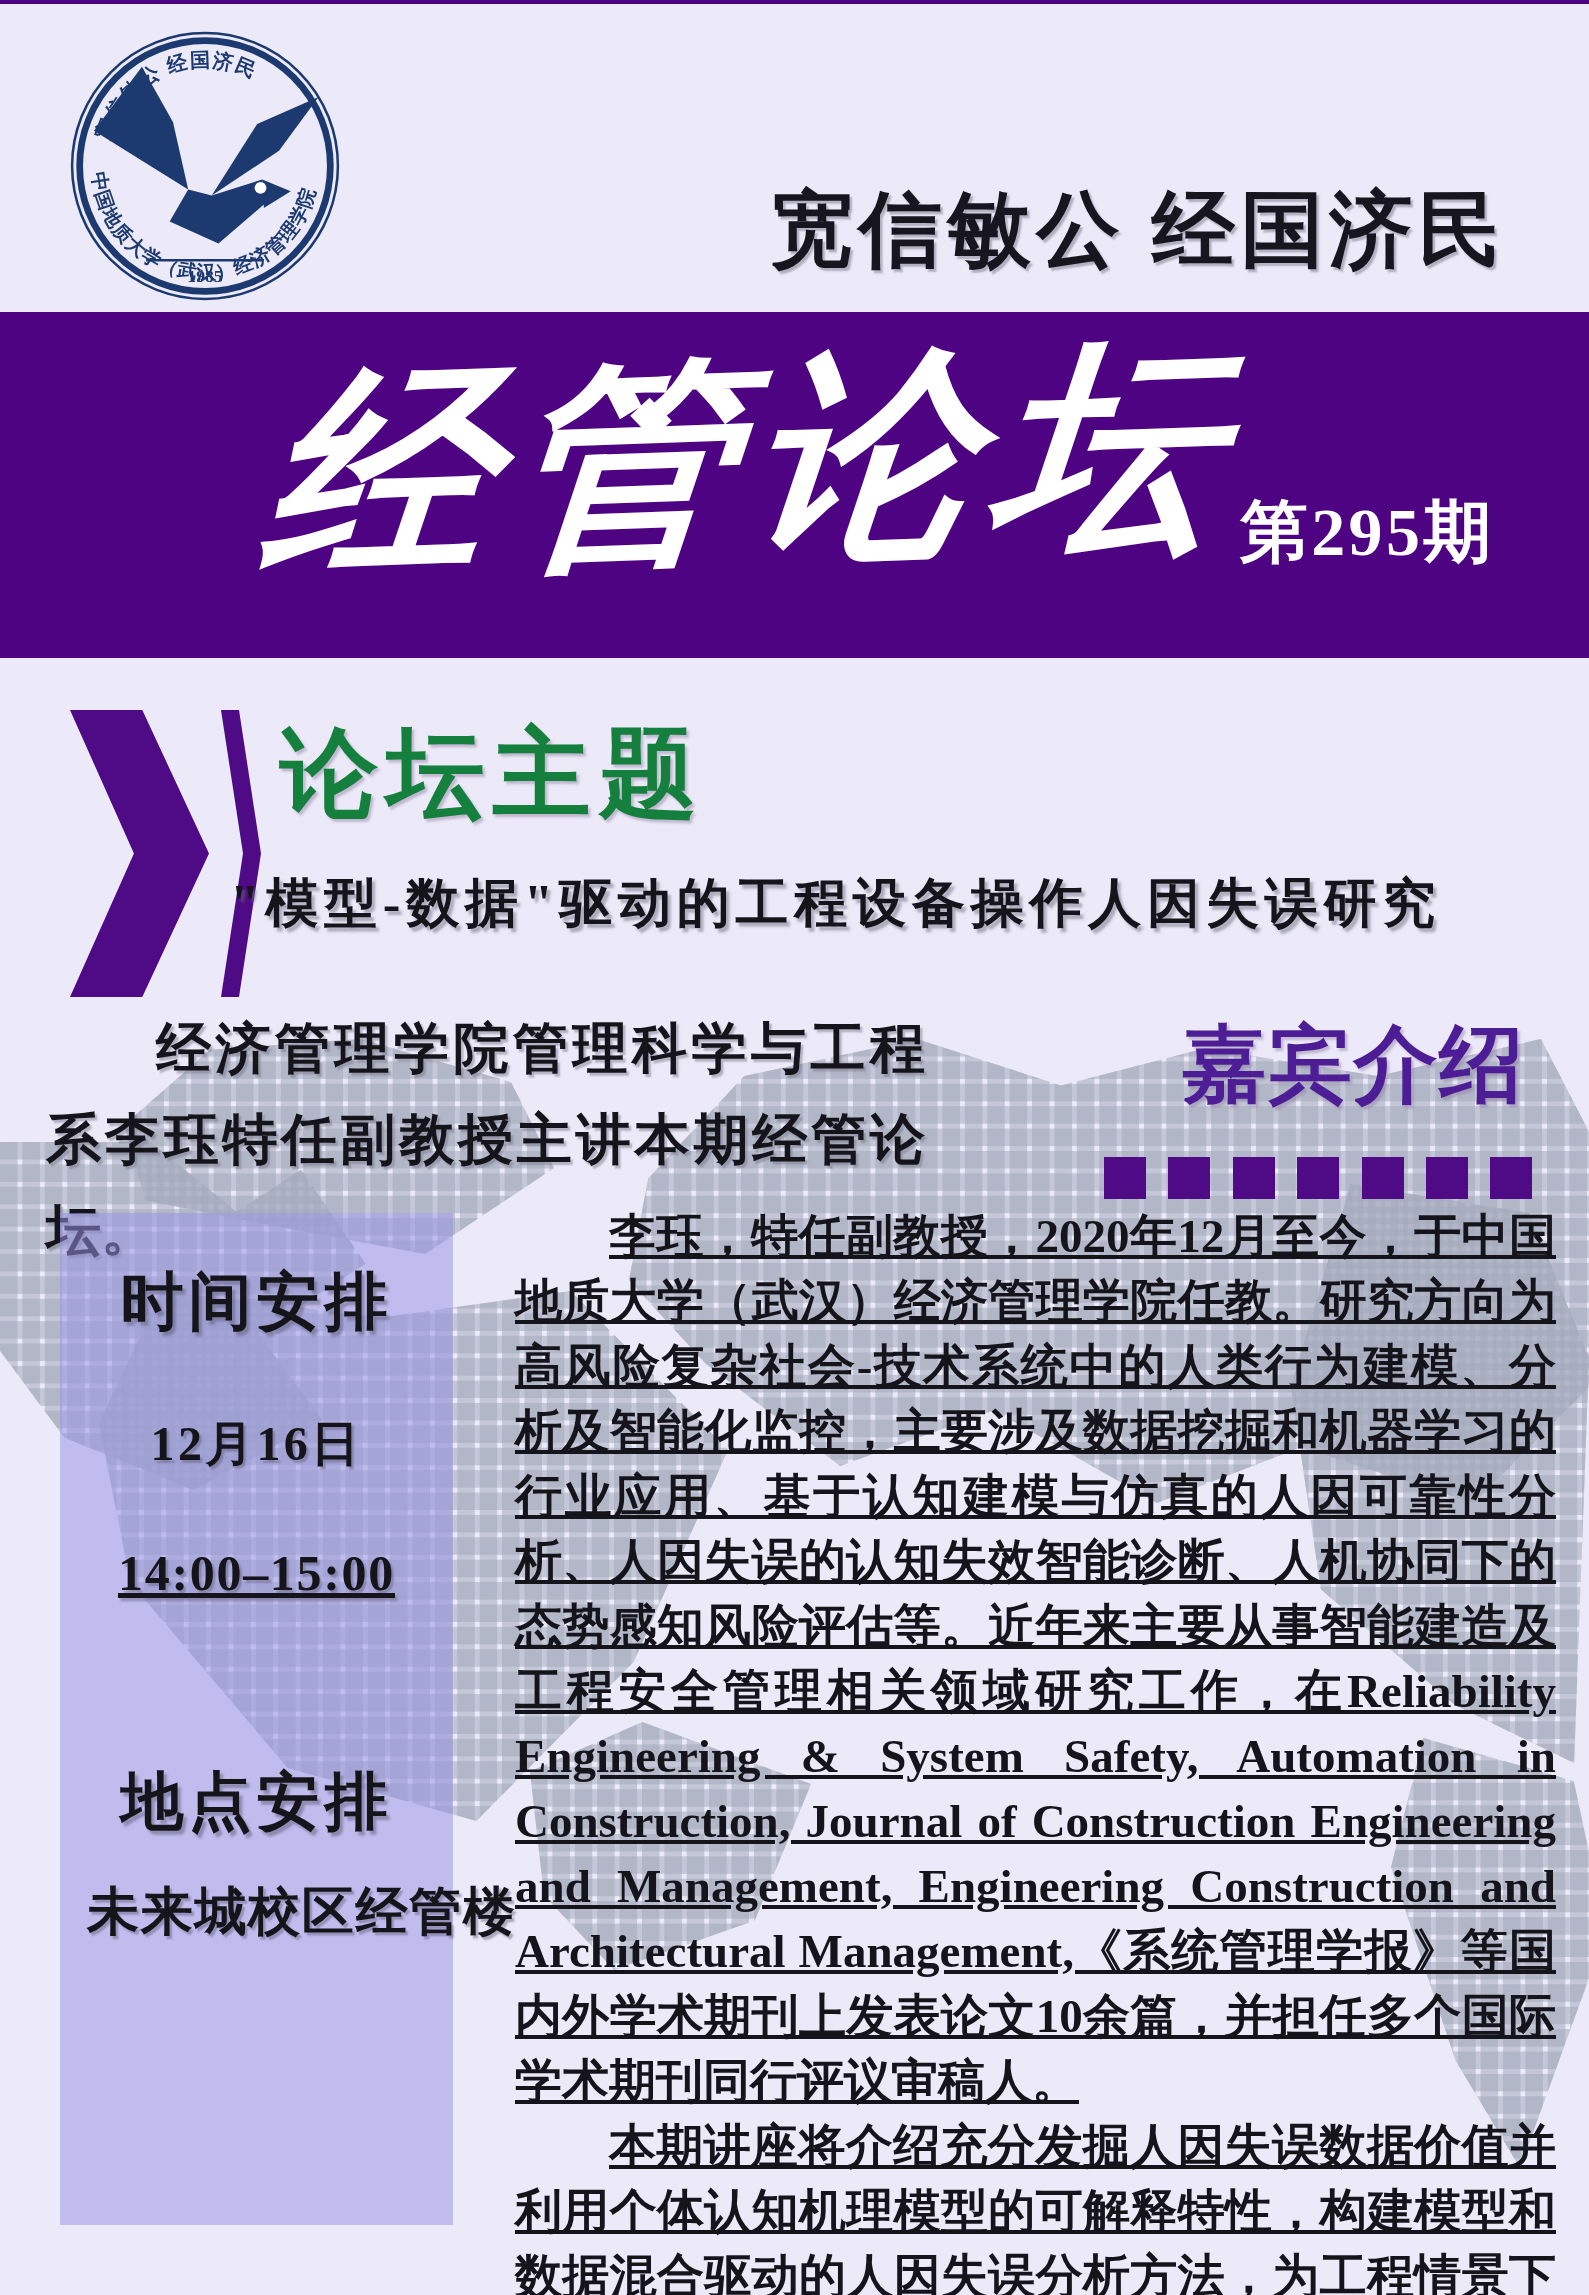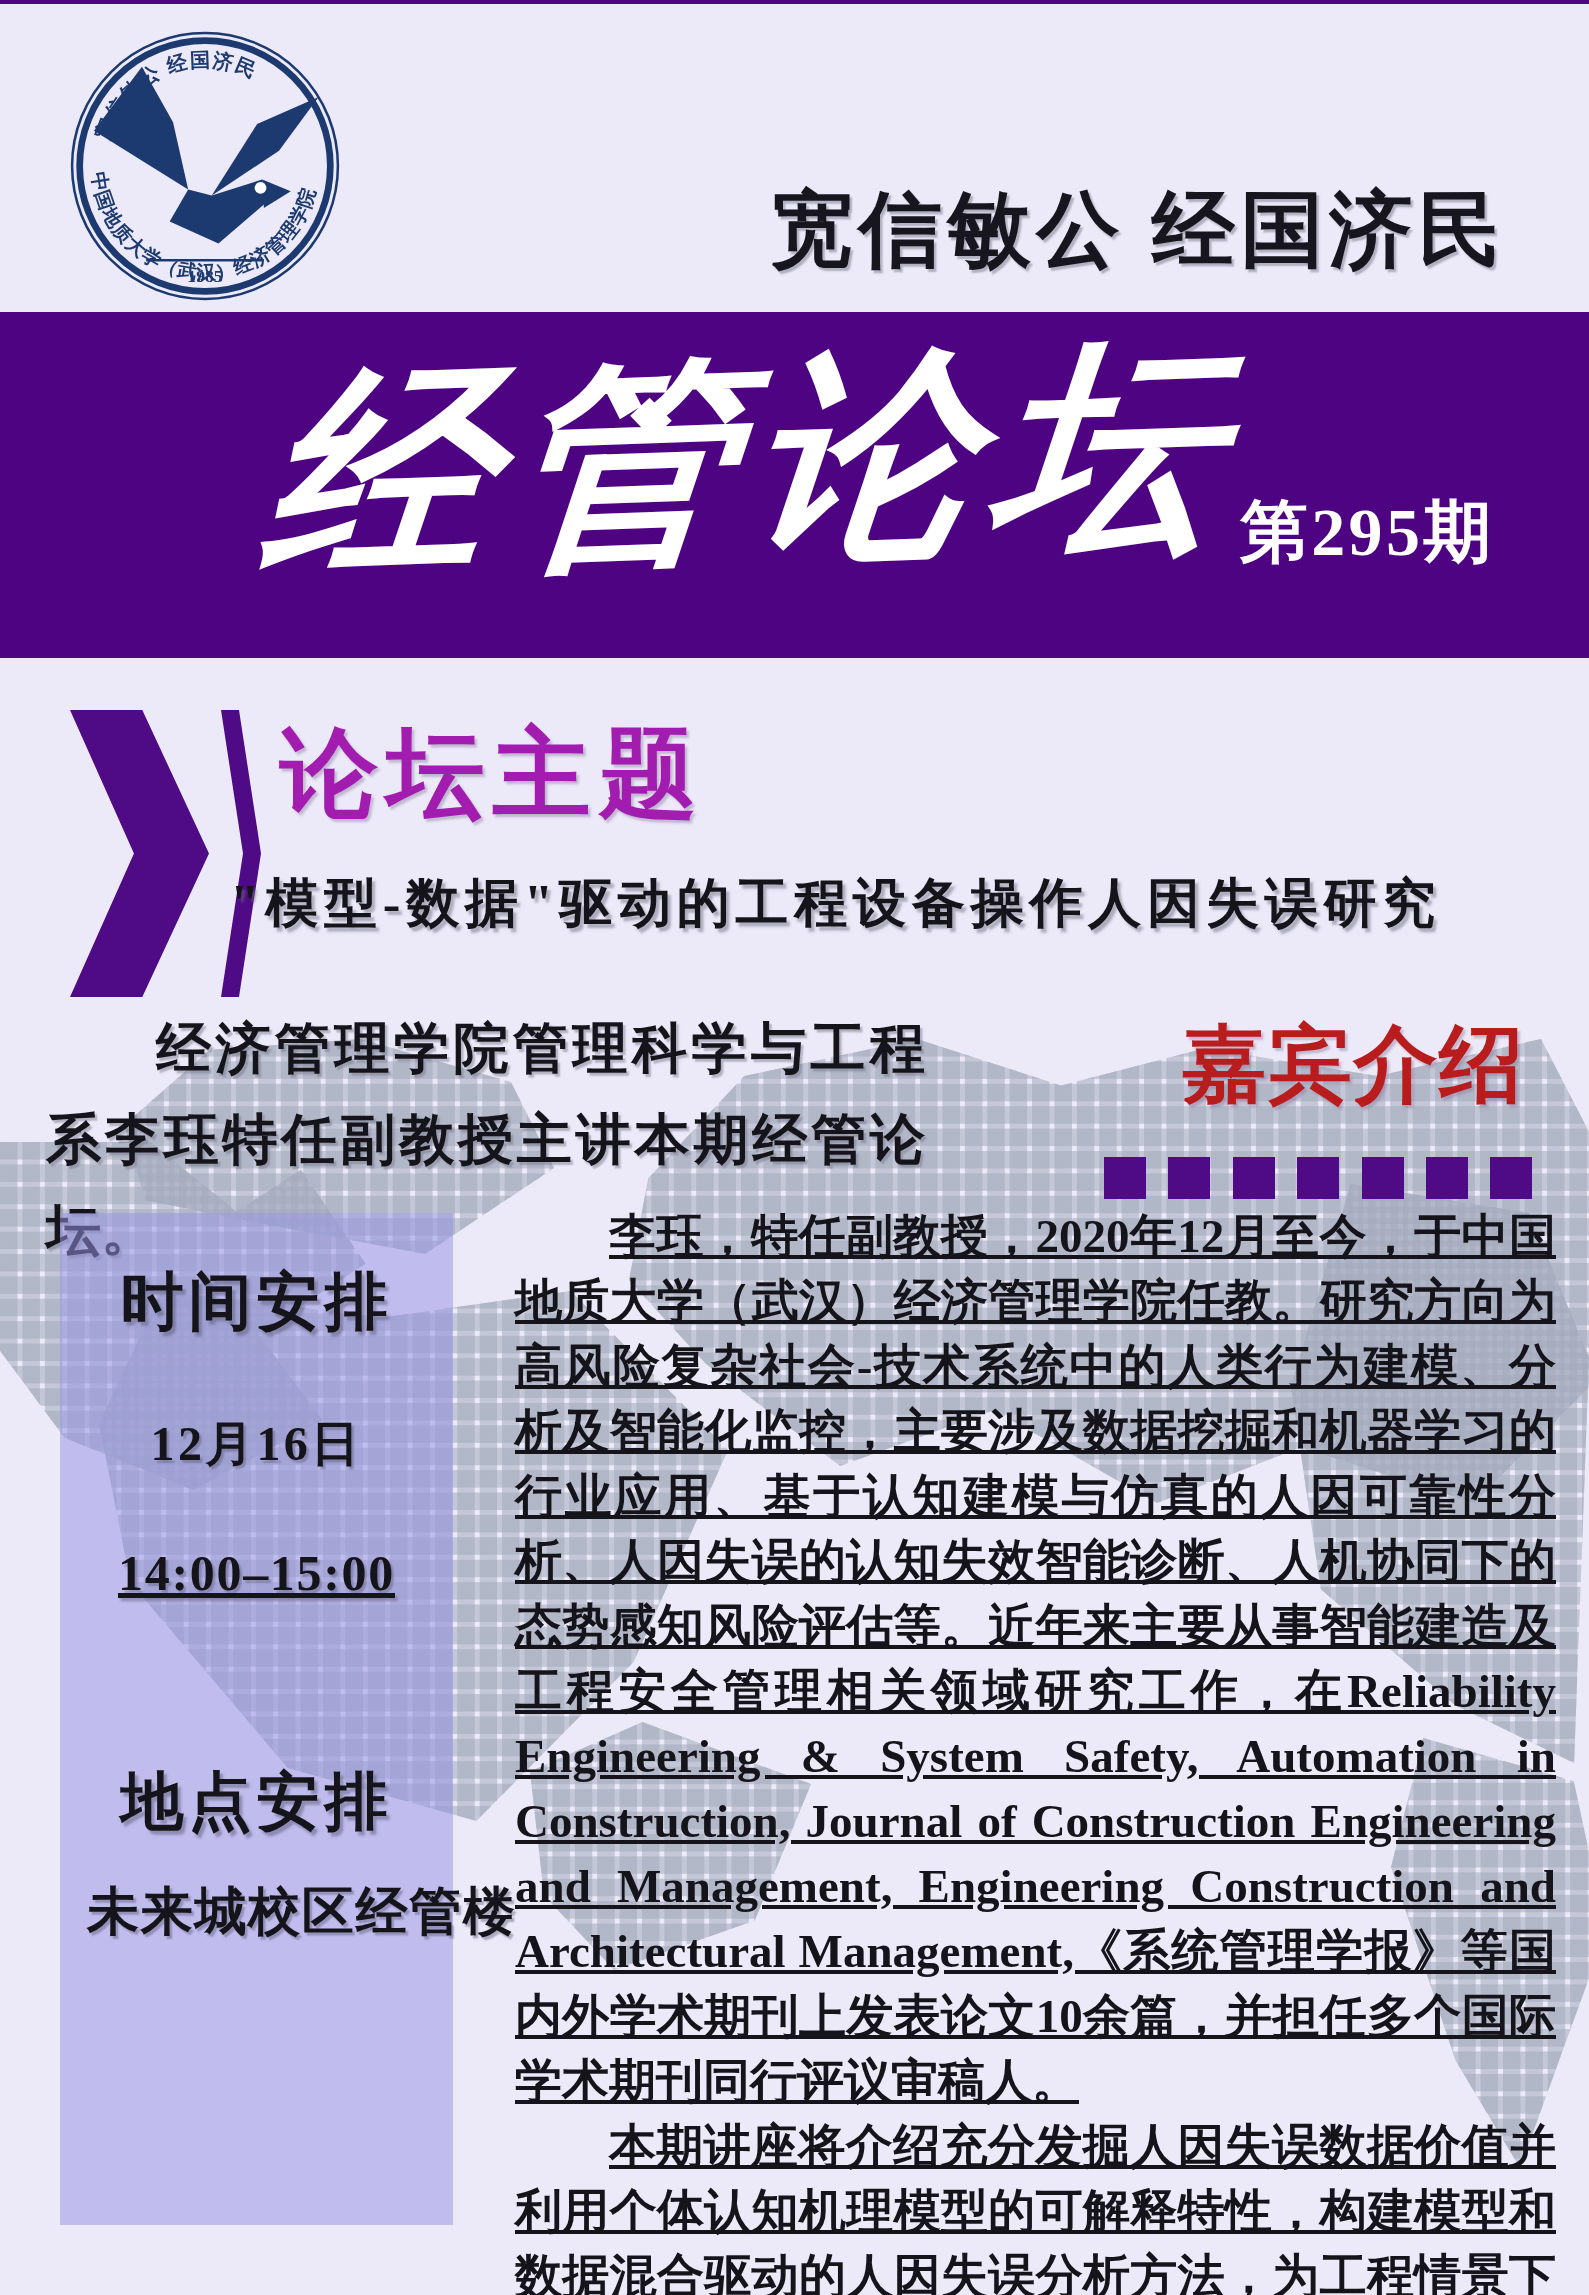--- a/index.html
+++ b/index.html
@@ -53,39 +53,39 @@
   }
 
   
   .chevron-wrap{position:absolute;left:70px;top:710px;width:190px;height:287px;z-index:2;}
   .chev-main{position:absolute;left:0;top:0;width:139px;height:287px;background:#4F0B85;
     clip-path:polygon(0 0,52% 0,100% 50%,52% 100%,0 100%,46% 50%);}
   .chev-stripe{position:absolute;left:151px;top:0;width:40px;height:287px;background:#4F0B85;
     clip-path:polygon(0 0,45% 0,100% 50%,45% 100%,0 100%,55% 50%);}
   .topic-heading{
     position:absolute;left:280px;top:709px;z-index:2;white-space:nowrap;
-    font-size:98px;font-weight:bold;color:#a21caf;letter-spacing:8.3px;
+    font-size:98px;font-weight:bold;color:#15803d;letter-spacing:8.3px;
     text-shadow:2.5px 3.3px 2.5px rgba(140,120,160,0.45);
   }
   .topic-title{
     position:absolute;left:230px;top:868px;z-index:2;white-space:nowrap;
     font-size:53px;font-weight:bold;color:#16141B;letter-spacing:5.8px;
     text-shadow:3.3px 4.1px 2.5px rgba(110,110,130,0.5);
   }
 
   
   .speaker-intro{
     position:absolute;left:46px;top:1003px;width:879px;z-index:2;
     font-size:55px;line-height:91px;font-weight:bold;color:#16141B;
     text-indent:2em;text-align:justify;
     text-shadow:2.5px 3.3px 1.7px rgba(110,110,130,0.45);
   }
   .guest-heading{
     position:absolute;left:1182px;top:1008px;z-index:2;white-space:nowrap;
-    font-size:84px;font-weight:bold;color:#b91c1c;letter-spacing:1.7px;
+    font-size:84px;font-weight:bold;color:#4c1d95;letter-spacing:1.7px;
     text-shadow:2.5px 3.3px 2.5px rgba(140,120,160,0.45);
   }
   .squares{position:absolute;left:1104px;top:1157px;display:flex;gap:22.4px;z-index:2;}
   .squares span{width:42px;height:42px;background:#4F0B85;display:block;}
 
   
   .schedule{position:absolute;left:60px;top:1213px;width:393px;height:1012px;
     background:rgba(151,147,228,0.52);z-index:2;}
   .schedule div{position:absolute;left:0;width:100%;text-align:center;white-space:nowrap;color:#16141B;}
   .sched-h{font-size:63px;font-weight:bold;letter-spacing:5px;

